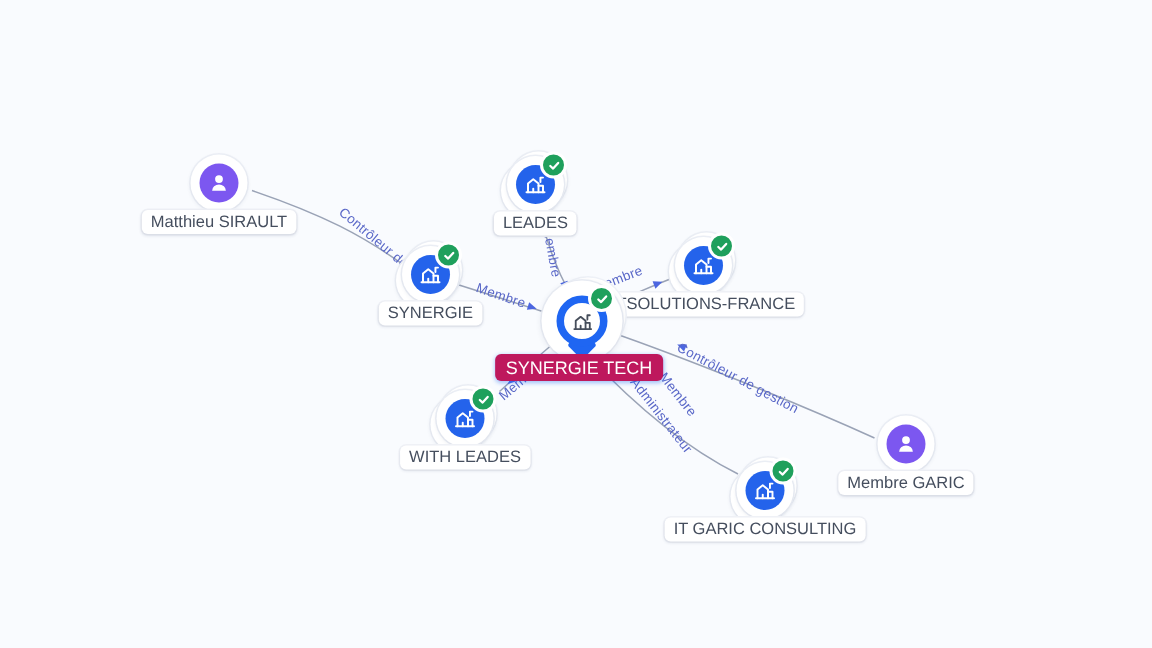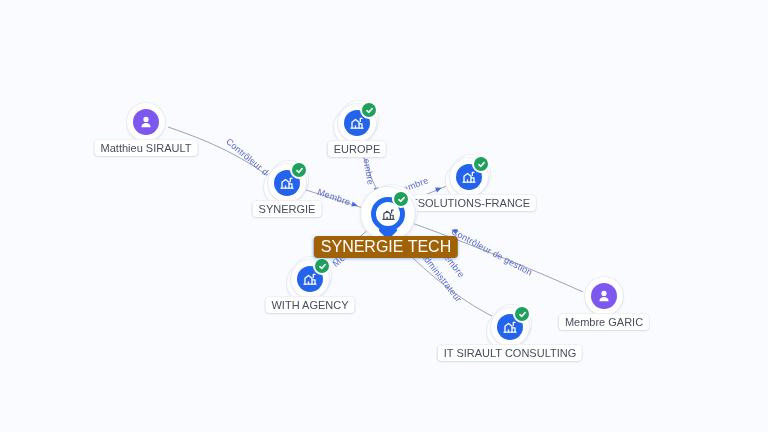--- a/index.html
+++ b/index.html
@@ -59,22 +59,22 @@
     position:absolute;left:-7px;top:9px;width:14px;height:14px;background:#1f66f2;
     transform:rotate(45deg);border-radius:2px;
   }
   .pin-ring{
     position:absolute;left:-17px;top:-17px;width:34px;height:34px;border-radius:50%;
     background:#ffffff;border:5px solid #1f66f2;box-sizing:border-box;
     display:flex;align-items:center;justify-content:center;
   }
   .center-label{
     position:absolute;left:-2px;transform:translateX(-50%);top:22px;
-    background:#a16207;border-radius:4px;padding:2px 7px;
-    font-size:16px;color:#ffffff;white-space:nowrap;
+    background:#be185d;border-radius:4px;padding:2px 7px;
+    font-size:12px;color:#ffffff;white-space:nowrap;
     box-shadow:0 1px 3px rgba(23,102,243,.4);
   }
   .center .vbadge{left:4px;top:-24px;}
 </style>
 </head>
 <body>
 
 <div class="stage">
 
   <svg class="edges" width="768" height="432" viewBox="0 0 768 432">
@@ -148,21 +148,21 @@
           <path d="M2 13.2 H14"></path>
           <path d="M6.5 13.2 V10.8"></path>
           <path d="M11.3 6.4 V3.4 H13"></path>
         </svg>
     </div>
     <div class="vbadge">
       <svg width="9" height="9" viewBox="0 0 12 12">
           <polyline points="2.5,6.2 5,8.5 9.5,3.5" fill="none" stroke="#fff" stroke-width="2" stroke-linecap="round" stroke-linejoin="round"></polyline>
         </svg>
     </div>
-    <span class="nlabel">EUROPE</span>
+    <span class="nlabel">LEADES</span>
   </div>
 
   <div class="node" style="left:469px;top:177px;">
     <div class="stack s1"></div>
     <div class="stack s2"></div>
     <div class="halo"></div>
     <div class="disc company-bg">
       <svg width="16" height="16" viewBox="0 0 16 16" fill="none" stroke="#fff" stroke-width="1.3" stroke-linecap="round" stroke-linejoin="round">
           <path d="M3 13.2 V7.3 L6.5 4.5 L10 7.3 V13.2"></path>
           <path d="M10 8.8 H13 V13.2"></path>
@@ -211,42 +211,42 @@
           <path d="M2 13.2 H14"></path>
           <path d="M6.5 13.2 V10.8"></path>
           <path d="M11.3 6.4 V3.4 H13"></path>
         </svg>
     </div>
     <div class="vbadge">
       <svg width="9" height="9" viewBox="0 0 12 12">
           <polyline points="2.5,6.2 5,8.5 9.5,3.5" fill="none" stroke="#fff" stroke-width="2" stroke-linecap="round" stroke-linejoin="round"></polyline>
         </svg>
     </div>
-    <span class="nlabel">WITH AGENCY</span>
+    <span class="nlabel">WITH LEADES</span>
   </div>
 
   <div class="node" style="left:510px;top:327px;">
     <div class="stack s1"></div>
     <div class="stack s2"></div>
     <div class="halo"></div>
     <div class="disc company-bg">
       <svg width="16" height="16" viewBox="0 0 16 16" fill="none" stroke="#fff" stroke-width="1.3" stroke-linecap="round" stroke-linejoin="round">
           <path d="M3 13.2 V7.3 L6.5 4.5 L10 7.3 V13.2"></path>
           <path d="M10 8.8 H13 V13.2"></path>
           <path d="M2 13.2 H14"></path>
           <path d="M6.5 13.2 V10.8"></path>
           <path d="M11.3 6.4 V3.4 H13"></path>
         </svg>
     </div>
     <div class="vbadge">
       <svg width="9" height="9" viewBox="0 0 12 12">
           <polyline points="2.5,6.2 5,8.5 9.5,3.5" fill="none" stroke="#fff" stroke-width="2" stroke-linecap="round" stroke-linejoin="round"></polyline>
         </svg>
     </div>
-    <span class="nlabel">IT SIRAULT CONSULTING</span>
+    <span class="nlabel">IT GARIC CONSULTING</span>
   </div>
 
   <div class="node" style="left:604px;top:296px;">
     <div class="halo"></div>
     <div class="disc person-bg">
       <svg width="16" height="16" viewBox="0 0 16 16">
           <circle cx="8" cy="5.4" r="2.6" fill="#fff"></circle>
           <path d="M3.4 13.2 a4.6 4.2 0 0 1 9.2 0 z" fill="#fff"></path>
         </svg>
     </div>

